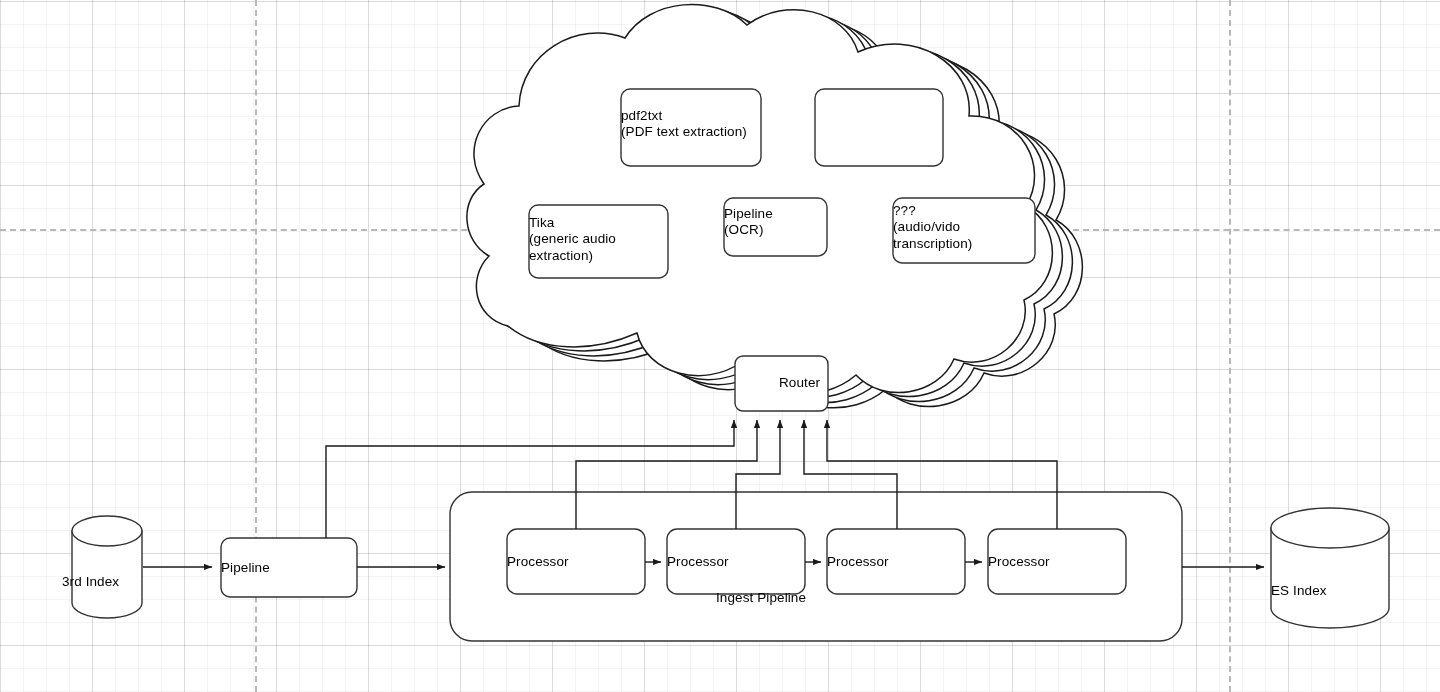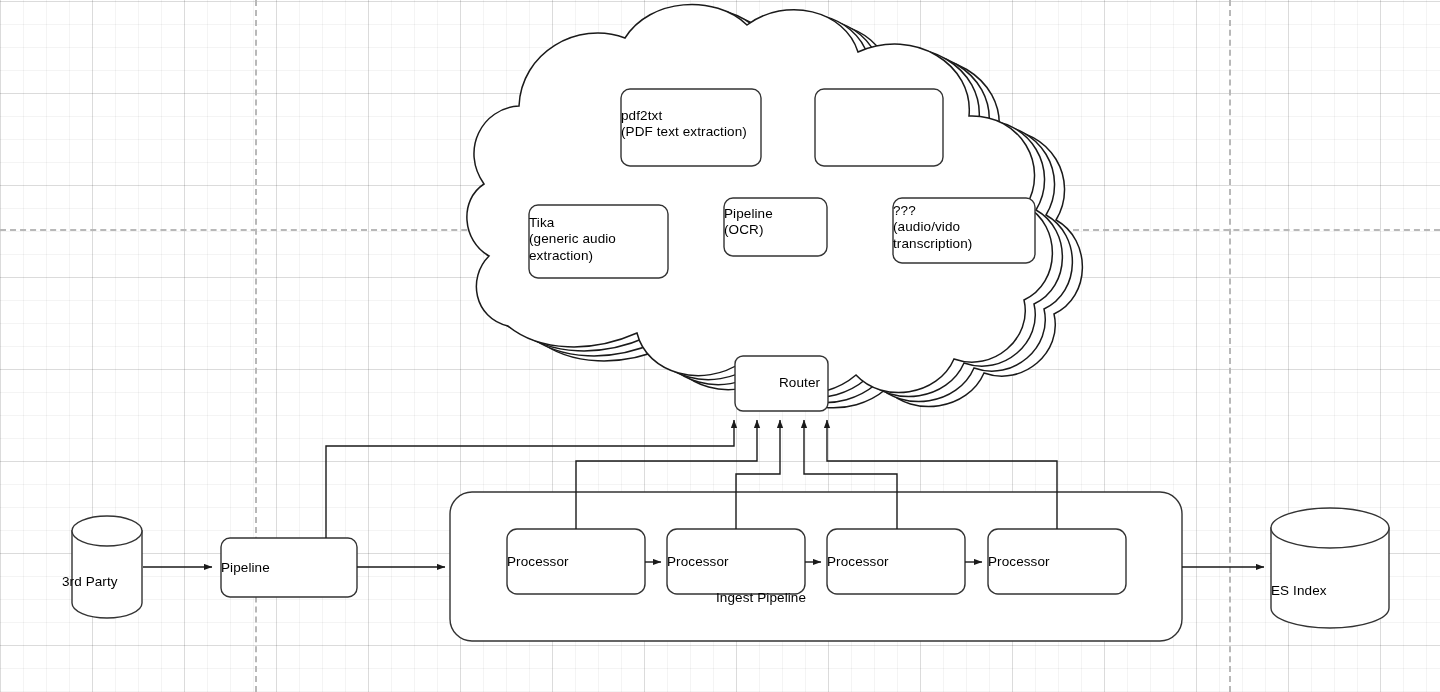--- a/index.html
+++ b/index.html
@@ -248,21 +248,21 @@
   <div class="lbl lbl-13" style="left:724px; top:206px; width:103px;">Pipeline
 (OCR)</div>
 
   <div class="lbl lbl-13" style="left:893px; top:203px; width:142px;">???
 (audio/vido
 transcription)</div>
 
 
   <div class="lbl lbl-13" style="left:735px; top:375px; width:93px;padding-left:44px;">Router</div>
 
-  <div class="lbl lbl-13" style="left:62px; top:574px; width:90px;">3rd Party</div>
+  <div class="lbl lbl-13" style="left:62px; top:574px; width:90px;">3rd Index</div>
 
   <div class="lbl lbl-13" style="left:221px; top:560px; width:136px;">Pipeline</div>
 
   <div class="lbl lbl-13" style="left:507px; top:554px; width:138px;">Processor</div>
 
   <div class="lbl lbl-13" style="left:667px; top:554px; width:138px;">Processor</div>
 
   <div class="lbl lbl-13" style="left:827px; top:554px; width:138px;">Processor</div>
 
   <div class="lbl lbl-13" style="left:988px; top:554px; width:138px;">Processor</div>

